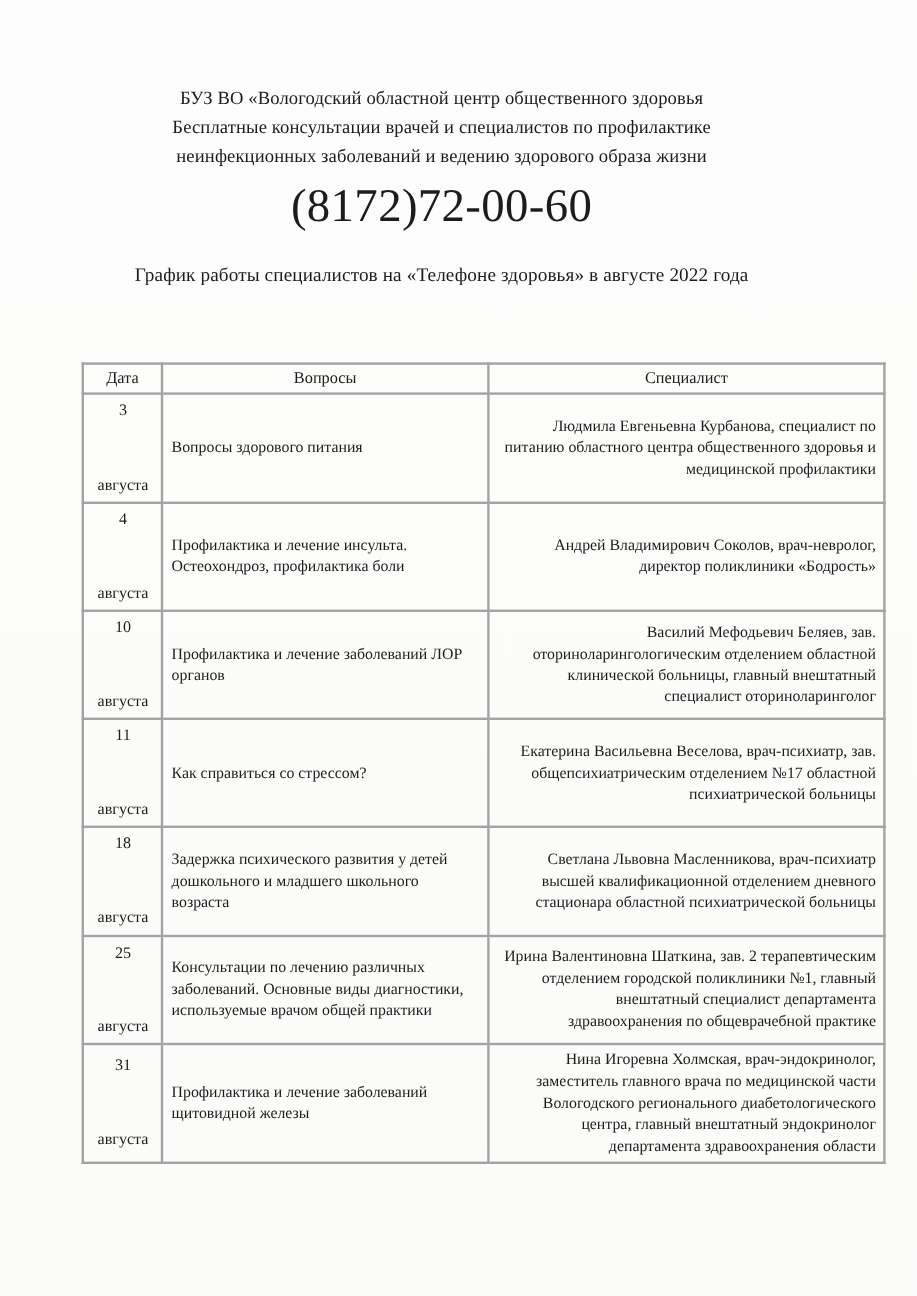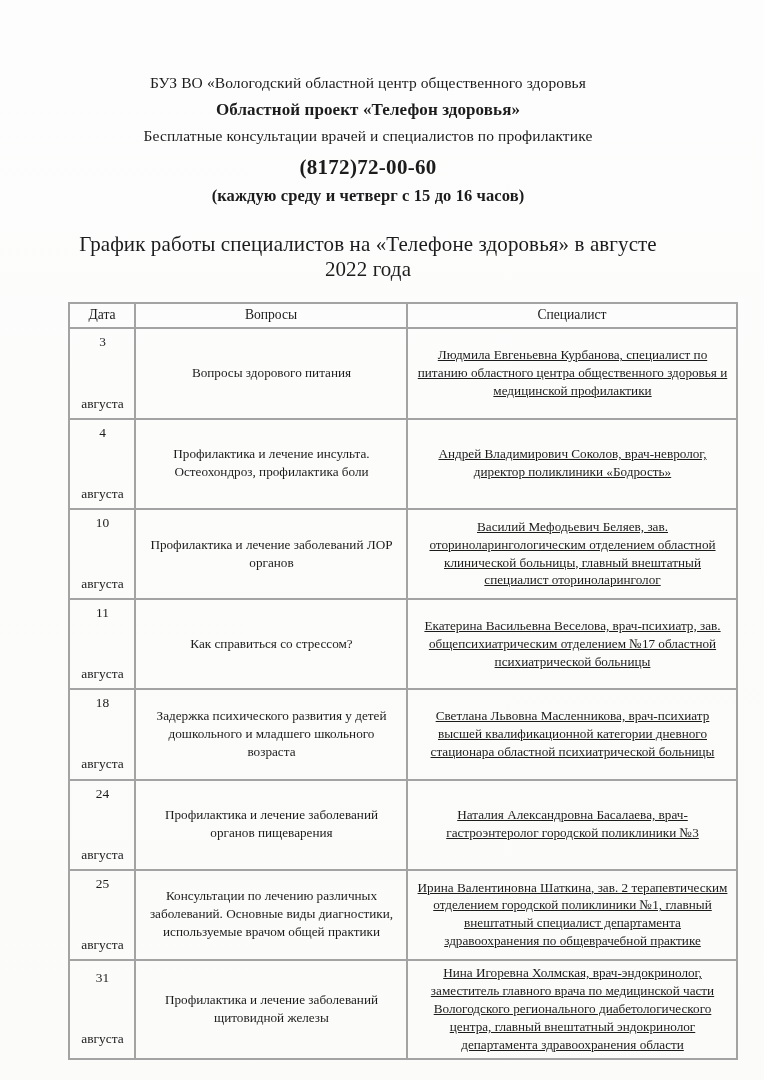--- a/index.html
+++ b/index.html
@@ -55,34 +55,34 @@
   .free-line {
     font-size: 15.5px;
     line-height: 1.42;
     margin-top: 2px;
     letter-spacing: 0.1px;
   }
   .free-line .u {
     text-underline-offset: 2px;
   }
   .phone {
-    font-size: 21px;
-    font-weight: bold;
+    font-size: 39px;
+    font-weight: normal;
     letter-spacing: 0.3px;
     margin-top: 8px;
     line-height: 1.15;
   }
   .hours {
     font-size: 16.5px;
     font-weight: bold;
     margin-top: 7px;
     letter-spacing: 0.1px;
   }
   .schedule-title {
-    font-size: 21px;
+    font-size: 16px;
     margin-top: 26px;
     letter-spacing: 0.1px;
   }
 
   
   .tbl-wrap {
     position: absolute;
     left: 68px;
     top: 302px;
     width: 668px;
@@ -109,45 +109,44 @@
   }
   col.c-date  { width: 66px; }
   col.c-quest { width: 272px; }
   col.c-spec  { width: 330px; }
 
   td.date {
     text-align: center;
     font-size: 13.4px;
     line-height: 1.5;
   }
-  td.quest { text-align: center; }
-  td.spec  { text-align: center; vertical-align: top; padding-top: 4px; text-decoration: underline; }
+  td.quest { text-align: left; }
+  td.spec  { text-align: right; vertical-align: top; padding-top: 4px; }
   td.quest { vertical-align: middle; }
 
   .date .d-num { display: block; }
   .date .d-mon { display: block; margin-top: 41px; }
 </style>
 </head>
 <body>
 
 <div class="page"></div>
 
 <div class="sheet">
 
   <div class="header">
     <div class="org-line">БУЗ ВО «Вологодский областной центр общественного здоровья</div>
 
-    <div class="project-line">Областной проект «Телефон здоровья»</div>
 
     <div class="free-line"><span class="u">Бесплатные</span><span> консультации врачей и специалистов по профилактике</span></div>
 
+    <div class="free-line">неинфекционных заболеваний и ведению здорового образа жизни</div>
 
     <div class="phone">(8172)72-00-60</div>
 
-    <div class="hours">(каждую среду и четверг с 15 до 16 часов)</div>
 
     <div class="schedule-title">График работы специалистов на «Телефоне здоровья» в августе 2022 года</div>
   </div>
 
   <div class="tbl-wrap">
     <table class="schedule">
       <colgroup>
         <col class="c-date">
         <col class="c-quest">
         <col class="c-spec">
@@ -197,31 +196,23 @@
           <td class="spec">Екатерина Васильевна Веселова, врач-психиатр, зав. общепсихиатрическим отделением №17 областной психиатрической больницы</td>
         </tr>
 
 
         <tr>
           <td class="date">
             <span class="d-num">18</span>
             <span class="d-mon">августа</span>
           </td>
           <td class="quest">Задержка психического развития у детей дошкольного и младшего школьного возраста</td>
-          <td class="spec">Светлана Львовна Масленникова, врач-психиатр высшей квалификационной категории дневного стационара областной психиатрической больницы</td>
-        </tr>
-
-        <tr>
-          <td class="date">
-            <span class="d-num">24</span>
-            <span class="d-mon">августа</span>
-          </td>
-          <td class="quest">Профилактика и лечение заболеваний органов пищеварения</td>
-          <td class="spec">Наталия Александровна Басалаева, врач-гастроэнтеролог городской поликлиники №3</td>
-        </tr>
+          <td class="spec">Светлана Львовна Масленникова, врач-психиатр высшей квалификационной отделением дневного стационара областной психиатрической больницы</td>
+        </tr>
+
 
         <tr>
           <td class="date">
             <span class="d-num">25</span>
             <span class="d-mon">августа</span>
           </td>
           <td class="quest">Консультации по лечению различных заболеваний. Основные виды диагностики, используемые врачом общей практики</td>
           <td class="spec">Ирина Валентиновна Шаткина, зав. 2 терапевтическим отделением городской поликлиники №1, главный внештатный специалист департамента здравоохранения по общеврачебной практике</td>
         </tr>
 

